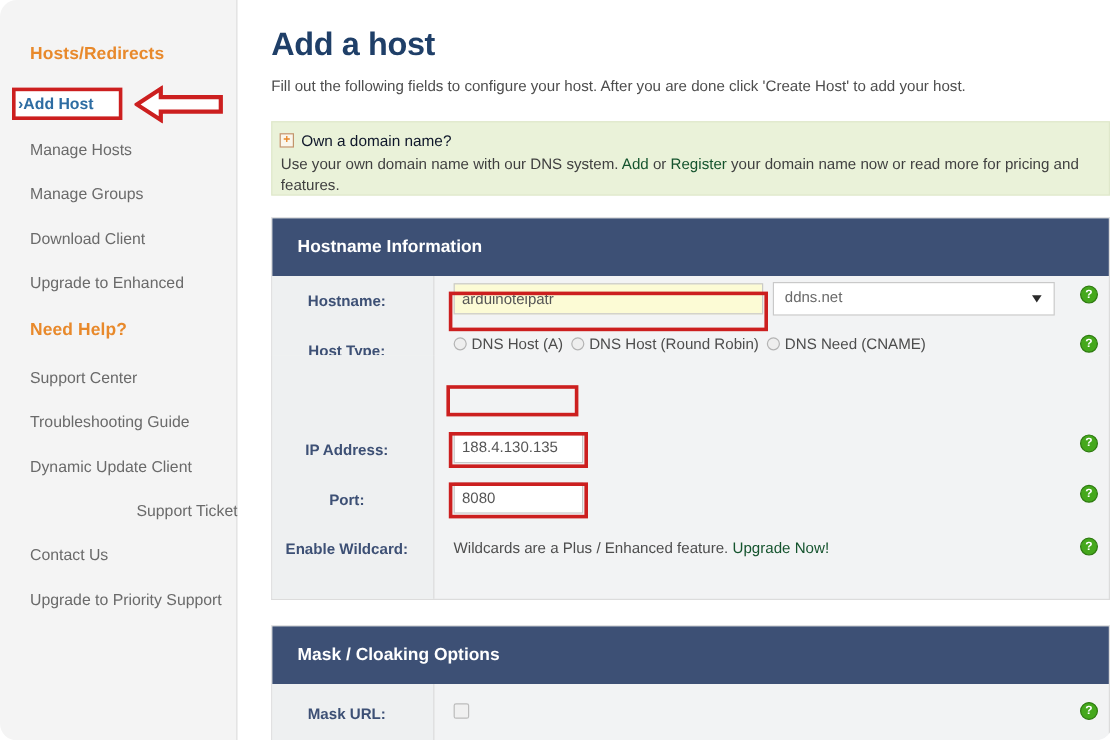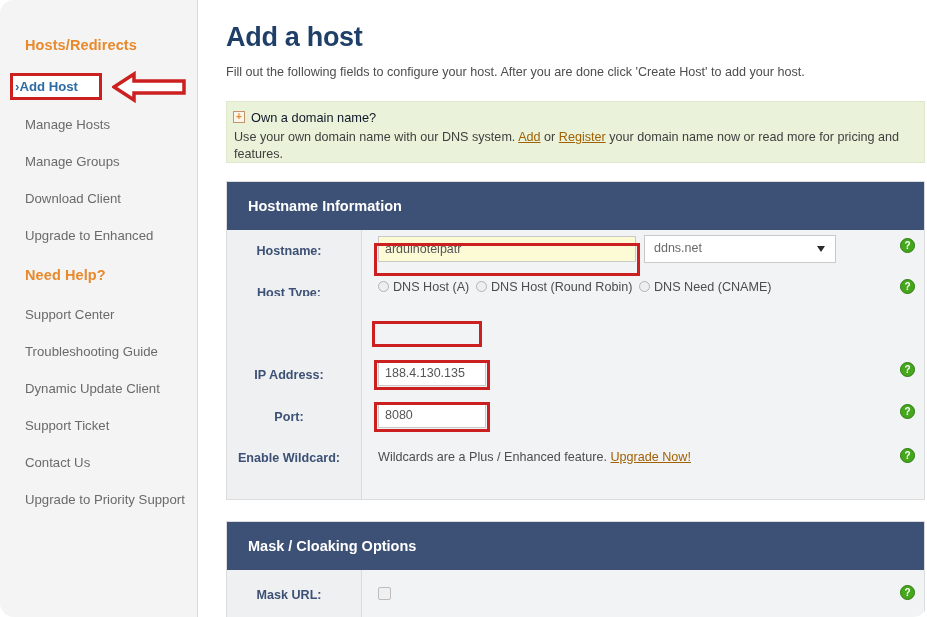--- a/index.html
+++ b/index.html
@@ -124,22 +124,21 @@
   }
   #notice-body {
     position: absolute;
     left: 7px; top: 27px;
     width: 670px;
     font-size: 12.6px;
     color: #3f3f3f;
     line-height: 17px;
   }
   .olink {
-    color: #a16207;
-    text-decoration: underline;
+    color: #14532d;
     cursor: pointer;
   }
 
   
   .panel {
     position: absolute;
     left: 28px;
     width: 699px;
     border: 1px solid #dcdcdc;
     background: #f2f3f4;
@@ -188,21 +187,21 @@
 
   .redbox {
     position: absolute;
     border: 3px solid #cc1f1f;
     pointer-events: none;
     z-index: 5;
   }
 
   .sel-wrap {
     position: absolute;
-    width: 192px; height: 28px;
+    width: 235px; height: 28px;
     border: 1px solid #c9c9c9;
     background: #ffffff;
     padding-left: 36px;
   }
   .sel-text {
     position: absolute;
     left: 9px; top: 5px;
     font-size: 12.5px;
     color: #6a6a6a;
   }
@@ -299,21 +298,21 @@
 
     <div class="side-row" style="top:345px;">
       <a class="side-link">Troubleshooting Guide</a>
     </div>
     <div class="side-row" style="top:308px;">
       <a class="side-link">Support Center</a>
     </div>
     <div class="side-row" style="top:382px;">
       <a class="side-link">Dynamic Update Client</a>
     </div>
-    <div class="side-row" style="top:419px;">
+    <div class="side-row" style="top:419px;text-align:right;">
       <a class="side-link">Support Ticket</a>
     </div>
     <div class="side-row" style="top:456px;">
       <a class="side-link">Contact Us</a>
     </div>
     <div class="side-row" style="top:493px;">
       <a class="side-link">Upgrade to Priority Support</a>
     </div>
   </div>
 

